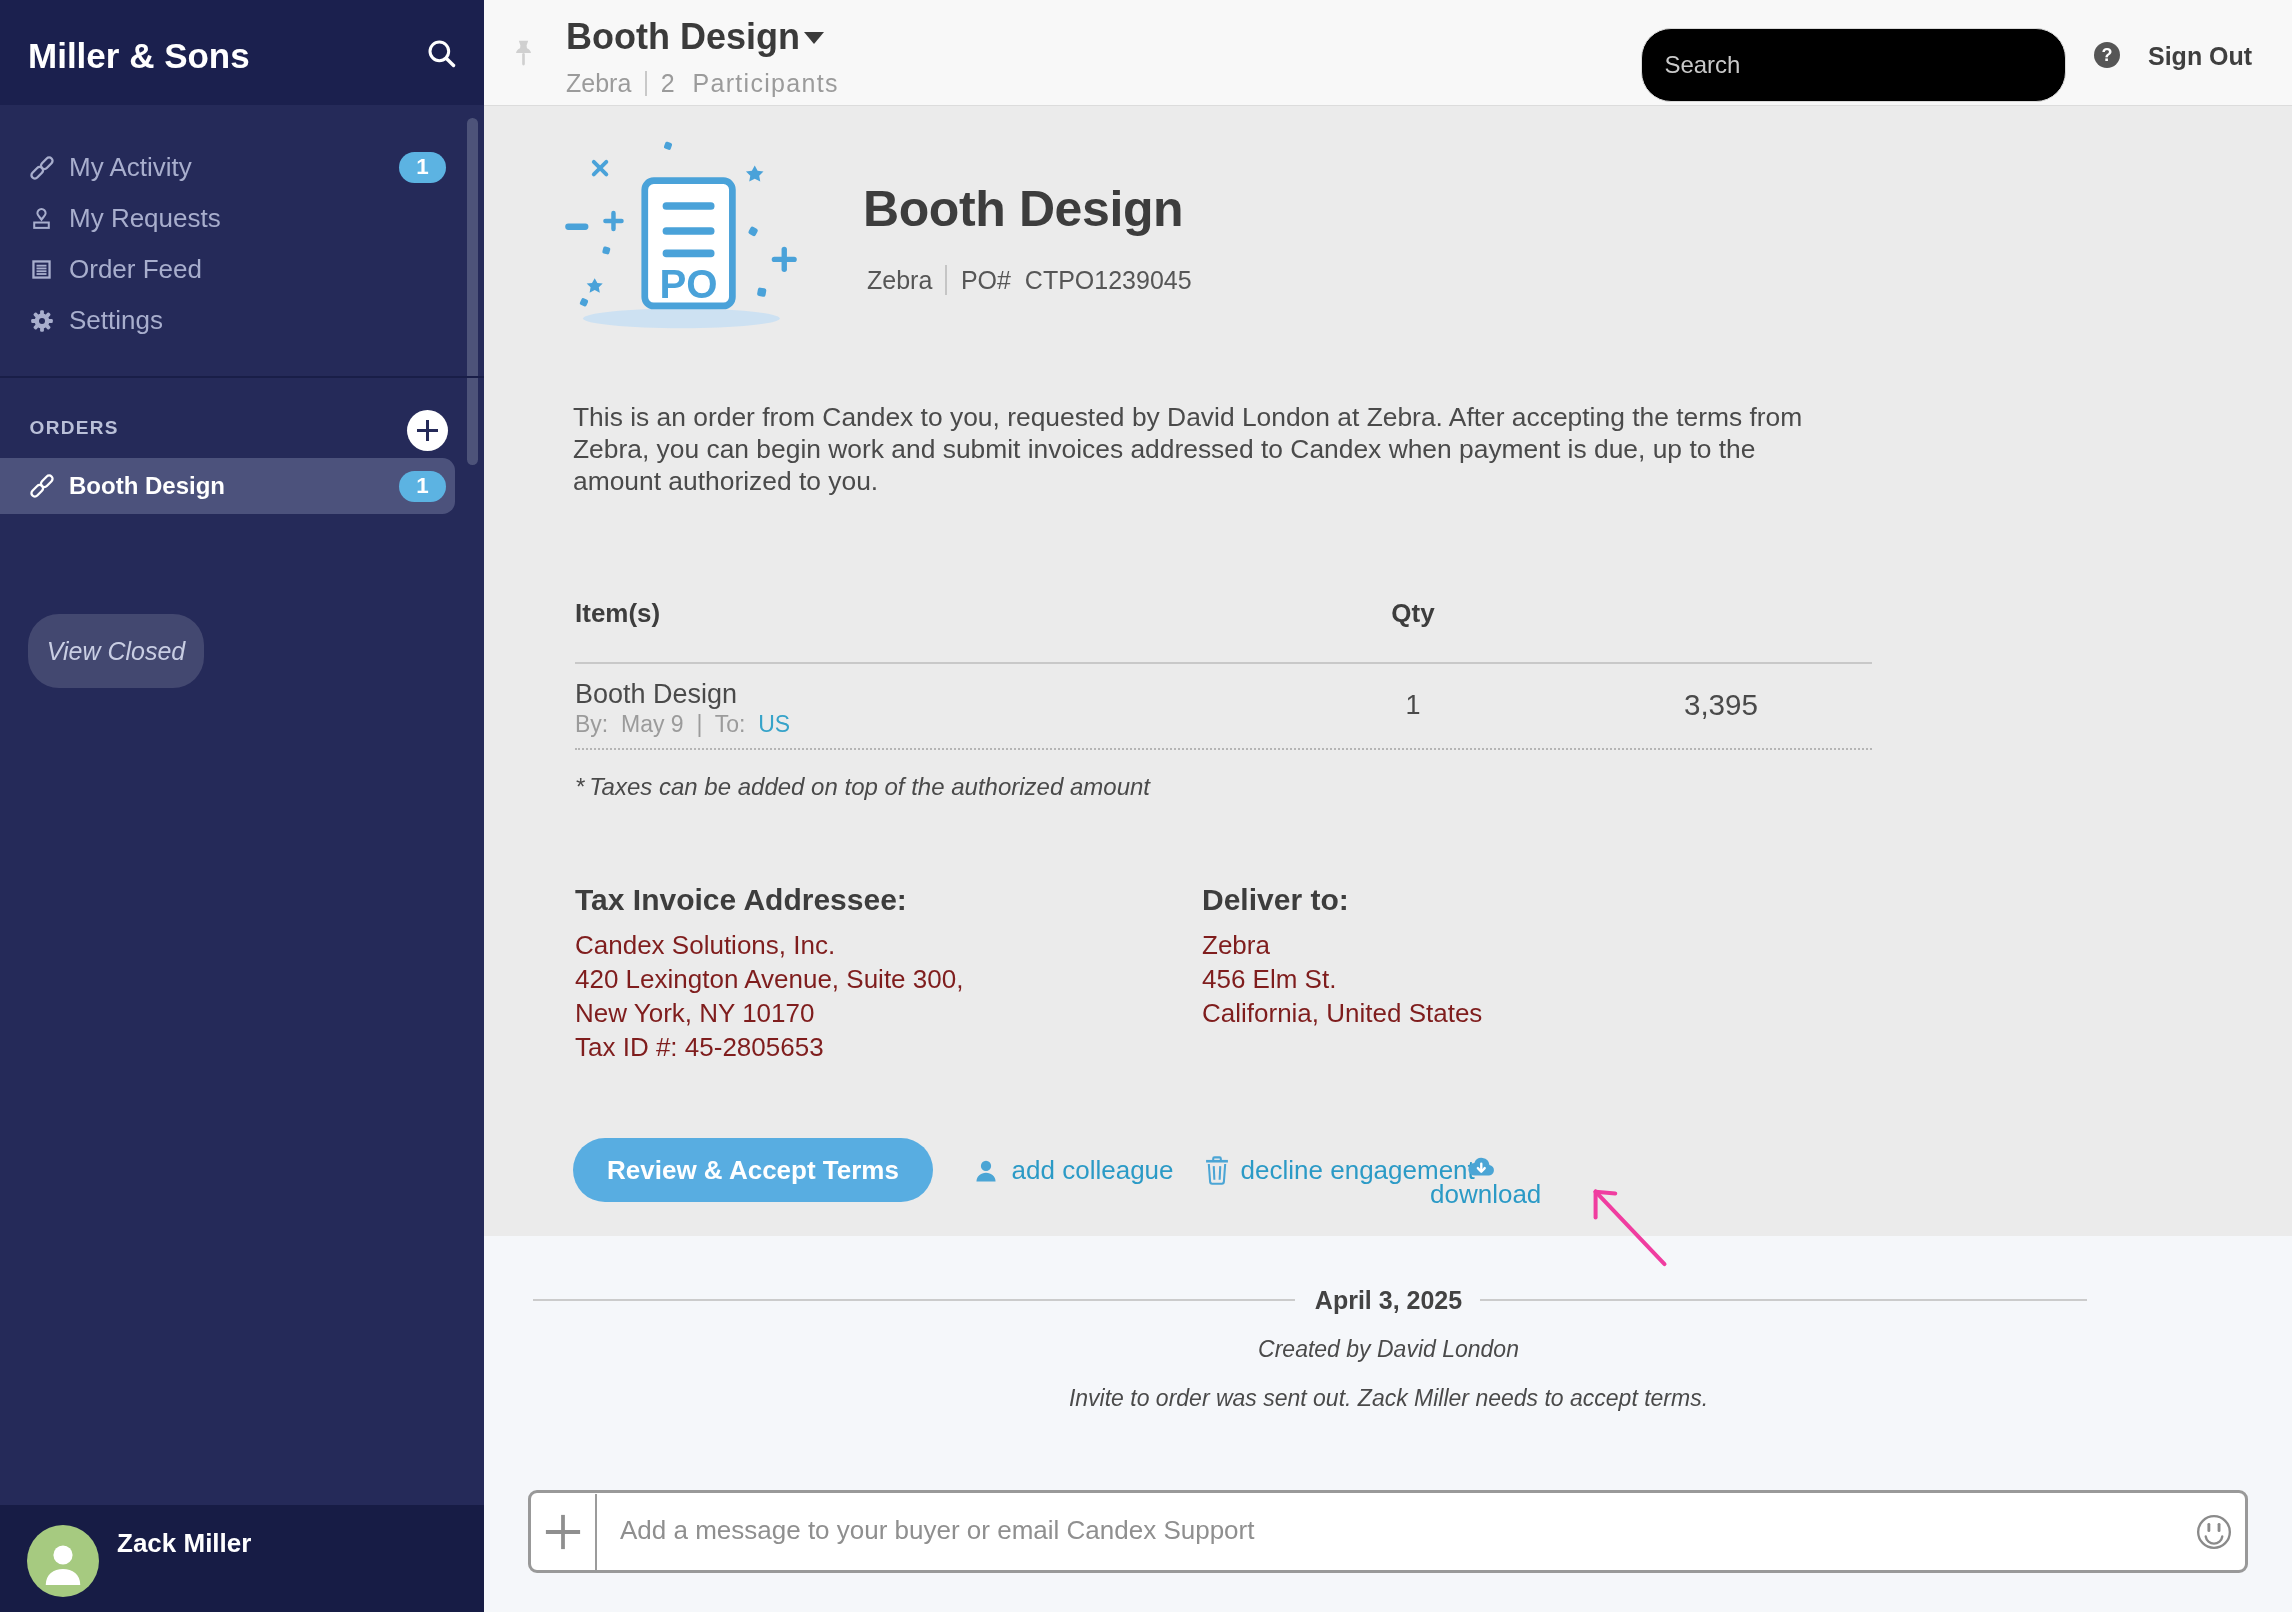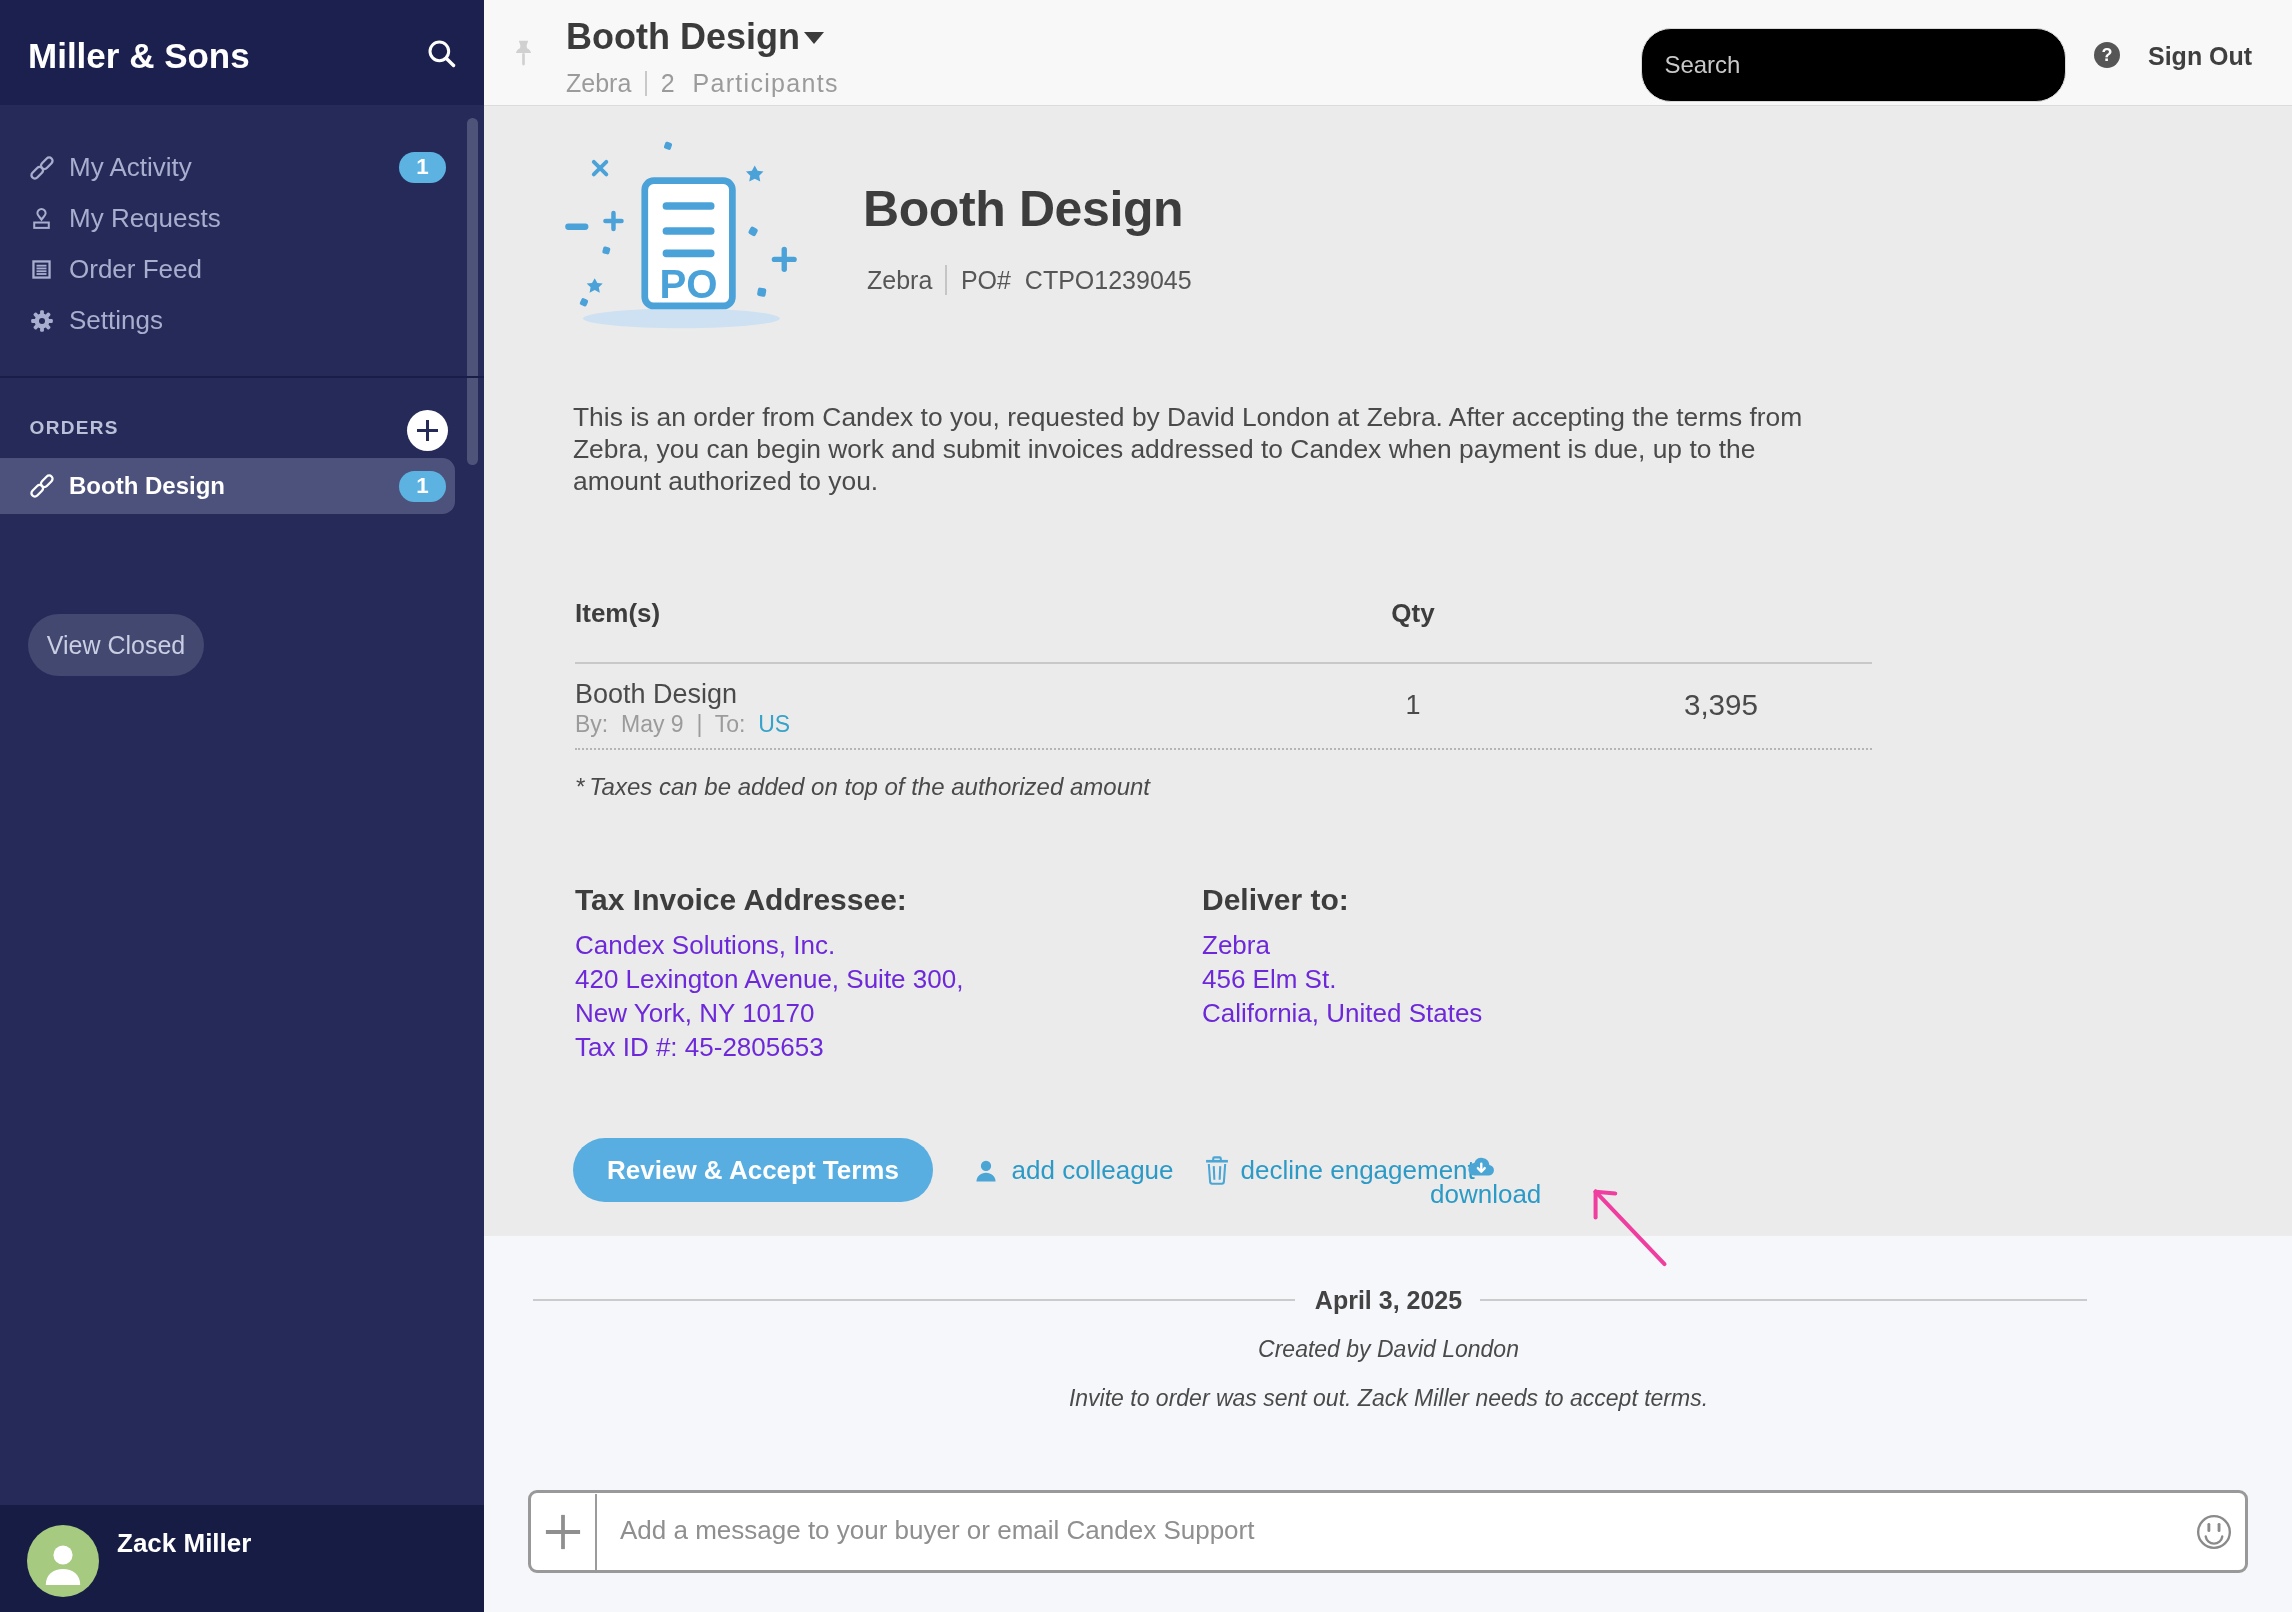--- a/index.html
+++ b/index.html
@@ -17,21 +17,21 @@
 .nav{left:0;width:466px;height:51px;display:flex;align-items:center;color:#a8aecd;font-size:26px;}
 .nav svg{position:absolute;left:29.6px;}
 .nav .t{margin-left:69px;}
 .badge{width:47px;height:31px;border-radius:16px;background:#5cb3e2;color:#fff;font-size:22.4px;font-weight:bold;display:flex;align-items:center;justify-content:center;}
 #sbdiv{left:0;top:376px;width:484px;height:1.8px;background:#191e48;}
 #orders{left:29.6px;top:417px;font-size:19px;font-weight:bold;letter-spacing:1.3px;color:#bac0d8;}
 #plus{left:407px;top:410px;width:41px;height:41px;border-radius:50%;background:#fff;}
 #plus:before{content:"";position:absolute;left:9.9px;top:19px;width:21.5px;height:2.7px;background:#252a59;}
 #plus:after{content:"";position:absolute;left:19px;top:9.9px;width:2.7px;height:21.5px;background:#252a59;}
 #selrow{left:0;top:458px;width:455px;height:56px;background:#4c527c;border-radius:0 12.5px 12.5px 0;color:#fff;font-weight:bold;}
-#viewclosed{left:28px;top:614px;width:176px;height:62px;border-radius:31px;background:rgba(255,255,255,.14);color:#c9cee3;font-size:25px;display:flex;align-items:center;justify-content:center;}
+#viewclosed{left:28px;top:614px;width:176px;height:74px;border-radius:31px;background:rgba(255,255,255,.14);color:#c9cee3;font-size:25px;display:flex;align-items:center;justify-content:center;font-style:italic;}
 #sbbottom{left:0;top:1505px;width:484px;height:107px;background:#171c45;}
 #avatar{left:27px;top:1525px;width:72px;height:72px;border-radius:50%;background:#a6ca80;overflow:hidden;}
 #uname{left:117px;top:1528px;font-size:26px;font-weight:bold;color:#fff;}
 #ustat{left:117px;top:1577px;font-size:26px;color:#dde0ee;margin-top:48px;}
 
 #pin{left:516px;top:40px;}
 #tbtitle{left:566px;top:16px;font-size:36px;font-weight:bold;color:#3b3b3b;}
 #caret{left:804px;top:32px;width:0;height:0;border-left:10.7px solid transparent;border-right:10.7px solid transparent;border-top:12.5px solid #3b3b3b;}
 #tbsub{left:566px;top:69px;font-size:25px;color:#9b9b9b;display:flex;align-items:center;}
 #tbsub .bar{width:1.8px;height:25px;background:#c9c9c9;margin:0 14.3px 0 13.4px;}
@@ -53,21 +53,21 @@
 #thline{left:575px;top:662px;width:1297px;height:1.8px;background:#c8c8c8;}
 #rowt{left:575px;top:679px;font-size:27px;color:#4a4a4a;}
 #rows{left:575px;top:711px;font-size:23px;color:#9b9b9b;}
 #rows .us{color:#36a3c9;}
 #rowq{left:1368px;top:690px;width:90px;text-align:center;font-size:27px;color:#4a4a4a;}
 #rowa{left:1522px;top:688px;width:236px;text-align:right;font-size:29.6px;color:#4a4a4a;}
 #dotline{left:575px;top:748px;width:1297px;border-top:2.7px dotted #b5b5b5;}
 #taxnote{left:575px;top:773px;font-size:24px;font-style:italic;color:#4a4a4a;}
 
 .adrl{font-size:30px;font-weight:bold;color:#3d3d3d;}
-.adr{font-size:26px;line-height:34px;color:#6d28d9;}
+.adr{font-size:26px;line-height:34px;color:#7f1d1d;}
 #adrl1{left:575px;top:883px;}
 #adr1{left:575px;top:928px;}
 #adrl2{left:1202px;top:883px;}
 #adr2{left:1202px;top:928px;}
 
 #accept{left:573px;top:1138px;width:360px;height:64px;border-radius:32px;background:#58ade1;color:#fff;font-size:26px;font-weight:bold;display:flex;align-items:center;justify-content:center;}
 .lnk{font-size:26px;color:#2b9ac6;display:flex;align-items:center;}
 #lnk1{left:972px;top:1155px;}
 #lnk2{left:1205px;top:1155px;}
 #lnk3{left:1430px;top:1155px;flex-direction:column;}

